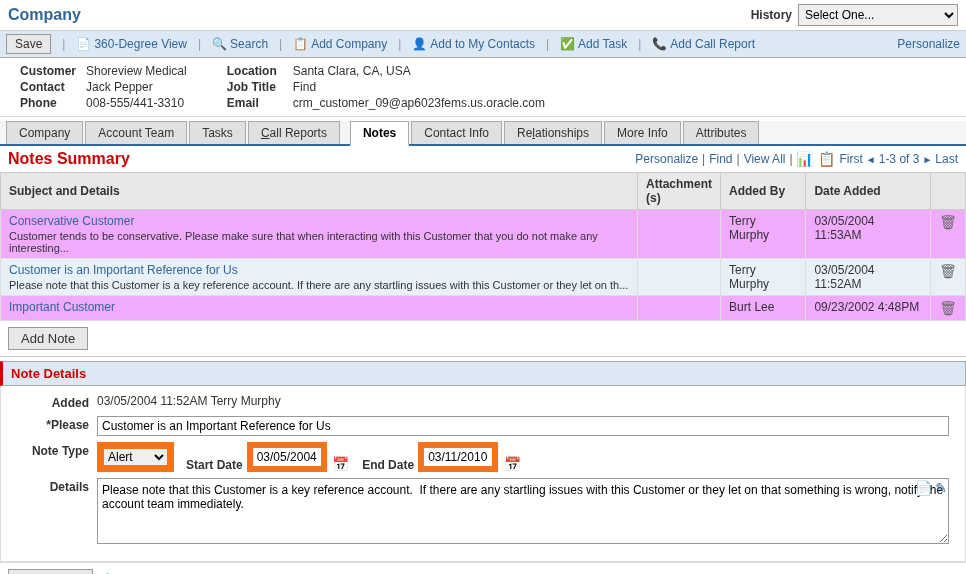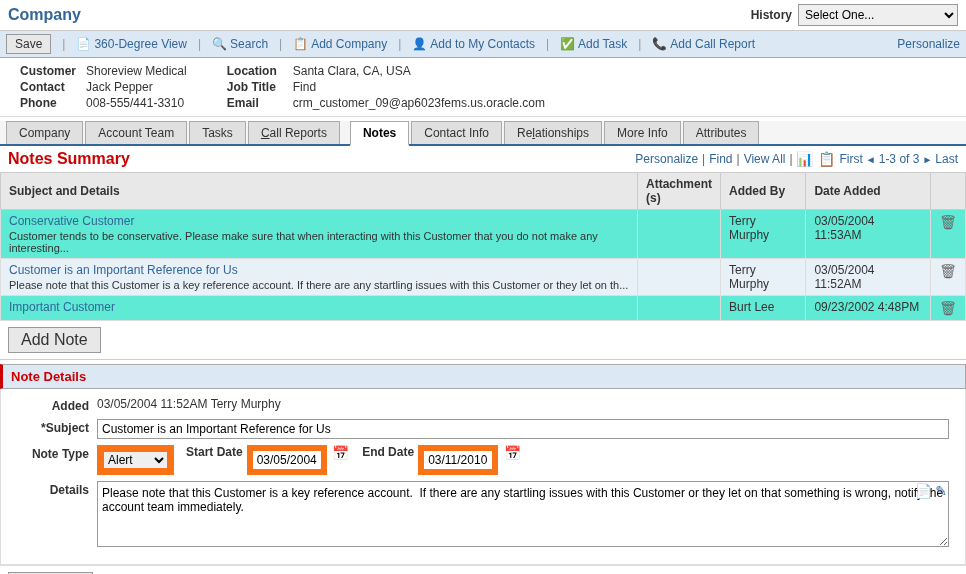--- a/index.html
+++ b/index.html
@@ -39,39 +39,39 @@
     .notes-summary-title { color: #cc0000; font-weight: bold; font-size: 16px; }
     .notes-summary-actions { display: flex; align-items: center; gap: 4px; font-size: 12px; color: #336699; }
     .notes-summary-actions a { color: #336699; text-decoration: none; cursor: pointer; }
     .notes-summary-actions .sep { color: #666; }
     .pagination { display: flex; align-items: center; gap: 3px; font-size: 12px; }
 
     
     .notes-table { width: 100%; border-collapse: collapse; border-top: 1px solid #ccc; }
     .notes-table th { background: #e8e8e8; border: 1px solid #ccc; padding: 4px 8px; text-align: left; font-weight: bold; font-size: 12px; }
     .notes-table td { border: 1px solid #ddd; padding: 4px 8px; vertical-align: top; font-size: 12px; }
-    .notes-table tr.row-odd { background: #5eead4; }
+    .notes-table tr.row-odd { background: #f0abfc; }
     .notes-table tr.row-even { background: #e8f0f8; }
     .note-link { color: #336699; text-decoration: none; cursor: pointer; font-weight: normal; }
     .note-text { color: #333; font-size: 11px; margin-top: 2px; }
     .delete-icon { cursor: pointer; color: #666; font-size: 14px; }
 
     
     .add-note-section { padding: 6px 8px; background: #fff; border-bottom: 1px solid #ccc; }
-    .add-note-btn { background: #e8e8e8; border: 1px solid #999; padding: 3px 12px; font-size: 16px; cursor: pointer; color: #333; }
+    .add-note-btn { background: #e8e8e8; border: 1px solid #999; padding: 3px 12px; font-size: 13px; cursor: pointer; color: #333; }
 
     
     .note-details-header { background: #dce9f5; border: 1px solid #aaa; padding: 4px 8px; font-weight: bold; color: #cc0000; font-size: 13px; margin-top: 4px; border-left: 3px solid #cc0000; }
     .note-details-body { padding: 8px 16px; background: #fff; border: 1px solid #ddd; border-top: none; }
     .detail-row { display: flex; align-items: flex-start; margin-bottom: 6px; }
     .detail-label { min-width: 80px; font-weight: bold; text-align: right; padding-right: 8px; padding-top: 2px; }
     .detail-value { flex: 1; }
     .detail-input { width: 100%; border: 1px solid #999; padding: 2px 4px; font-size: 12px; font-family: Arial, sans-serif; }
     .inline-fields { display: flex; align-items: center; gap: 12px; flex: 1; }
-    .inline-group { display: flex; align-items: flex-start; gap: 4px; }
+    .inline-group { display: flex; align-items: flex-end; gap: 4px; }
     .inline-label { font-weight: bold; }
     .inline-input { border: 6px solid #f97316; padding: 2px 4px; font-size: 12px; width: 80px; }
     .select-input { border: 7px solid #f97316; padding: 0; font-size: 12px; }
     .textarea-input { width: 100%; border: 1px solid #999; padding: 4px; font-size: 12px; font-family: Arial, sans-serif; resize: vertical; min-height: 60px; }
     .calendar-icon { cursor: pointer; color: #336699; font-size: 14px; margin-left: 2px; }
     .edit-icon { cursor: pointer; color: #336699; font-size: 14px; }
 
     
     .apply-note-bar { display: flex; align-items: center; padding: 6px 8px; background: #fff; border-top: 1px solid #ddd; gap: 12px; }
     .apply-note-btn { background: #e8e8e8; border: 1px solid #999; padding: 3px 12px; font-size: 12px; cursor: pointer; color: #333; }
@@ -244,21 +244,21 @@
     <span>Note Details</span>
   </div>
   <div class="note-details-body">
 
     <div class="detail-row">
       <span class="detail-label">Added</span>
       <span class="detail-value">03/05/2004 11:52AM Terry Murphy</span>
     </div>
 
     <div class="detail-row">
-      <span class="detail-label">*Subject</span>
+      <span class="detail-label">*Please</span>
       <div class="detail-value">
         <input class="detail-input" type="text" value="Customer is an Important Reference for Us" style="">
       </div>
     </div>
 
     <div class="detail-row">
       <span class="detail-label">Note Type</span>
       <div class="inline-fields">
         <select class="select-input">
           <option>Alert</option>

